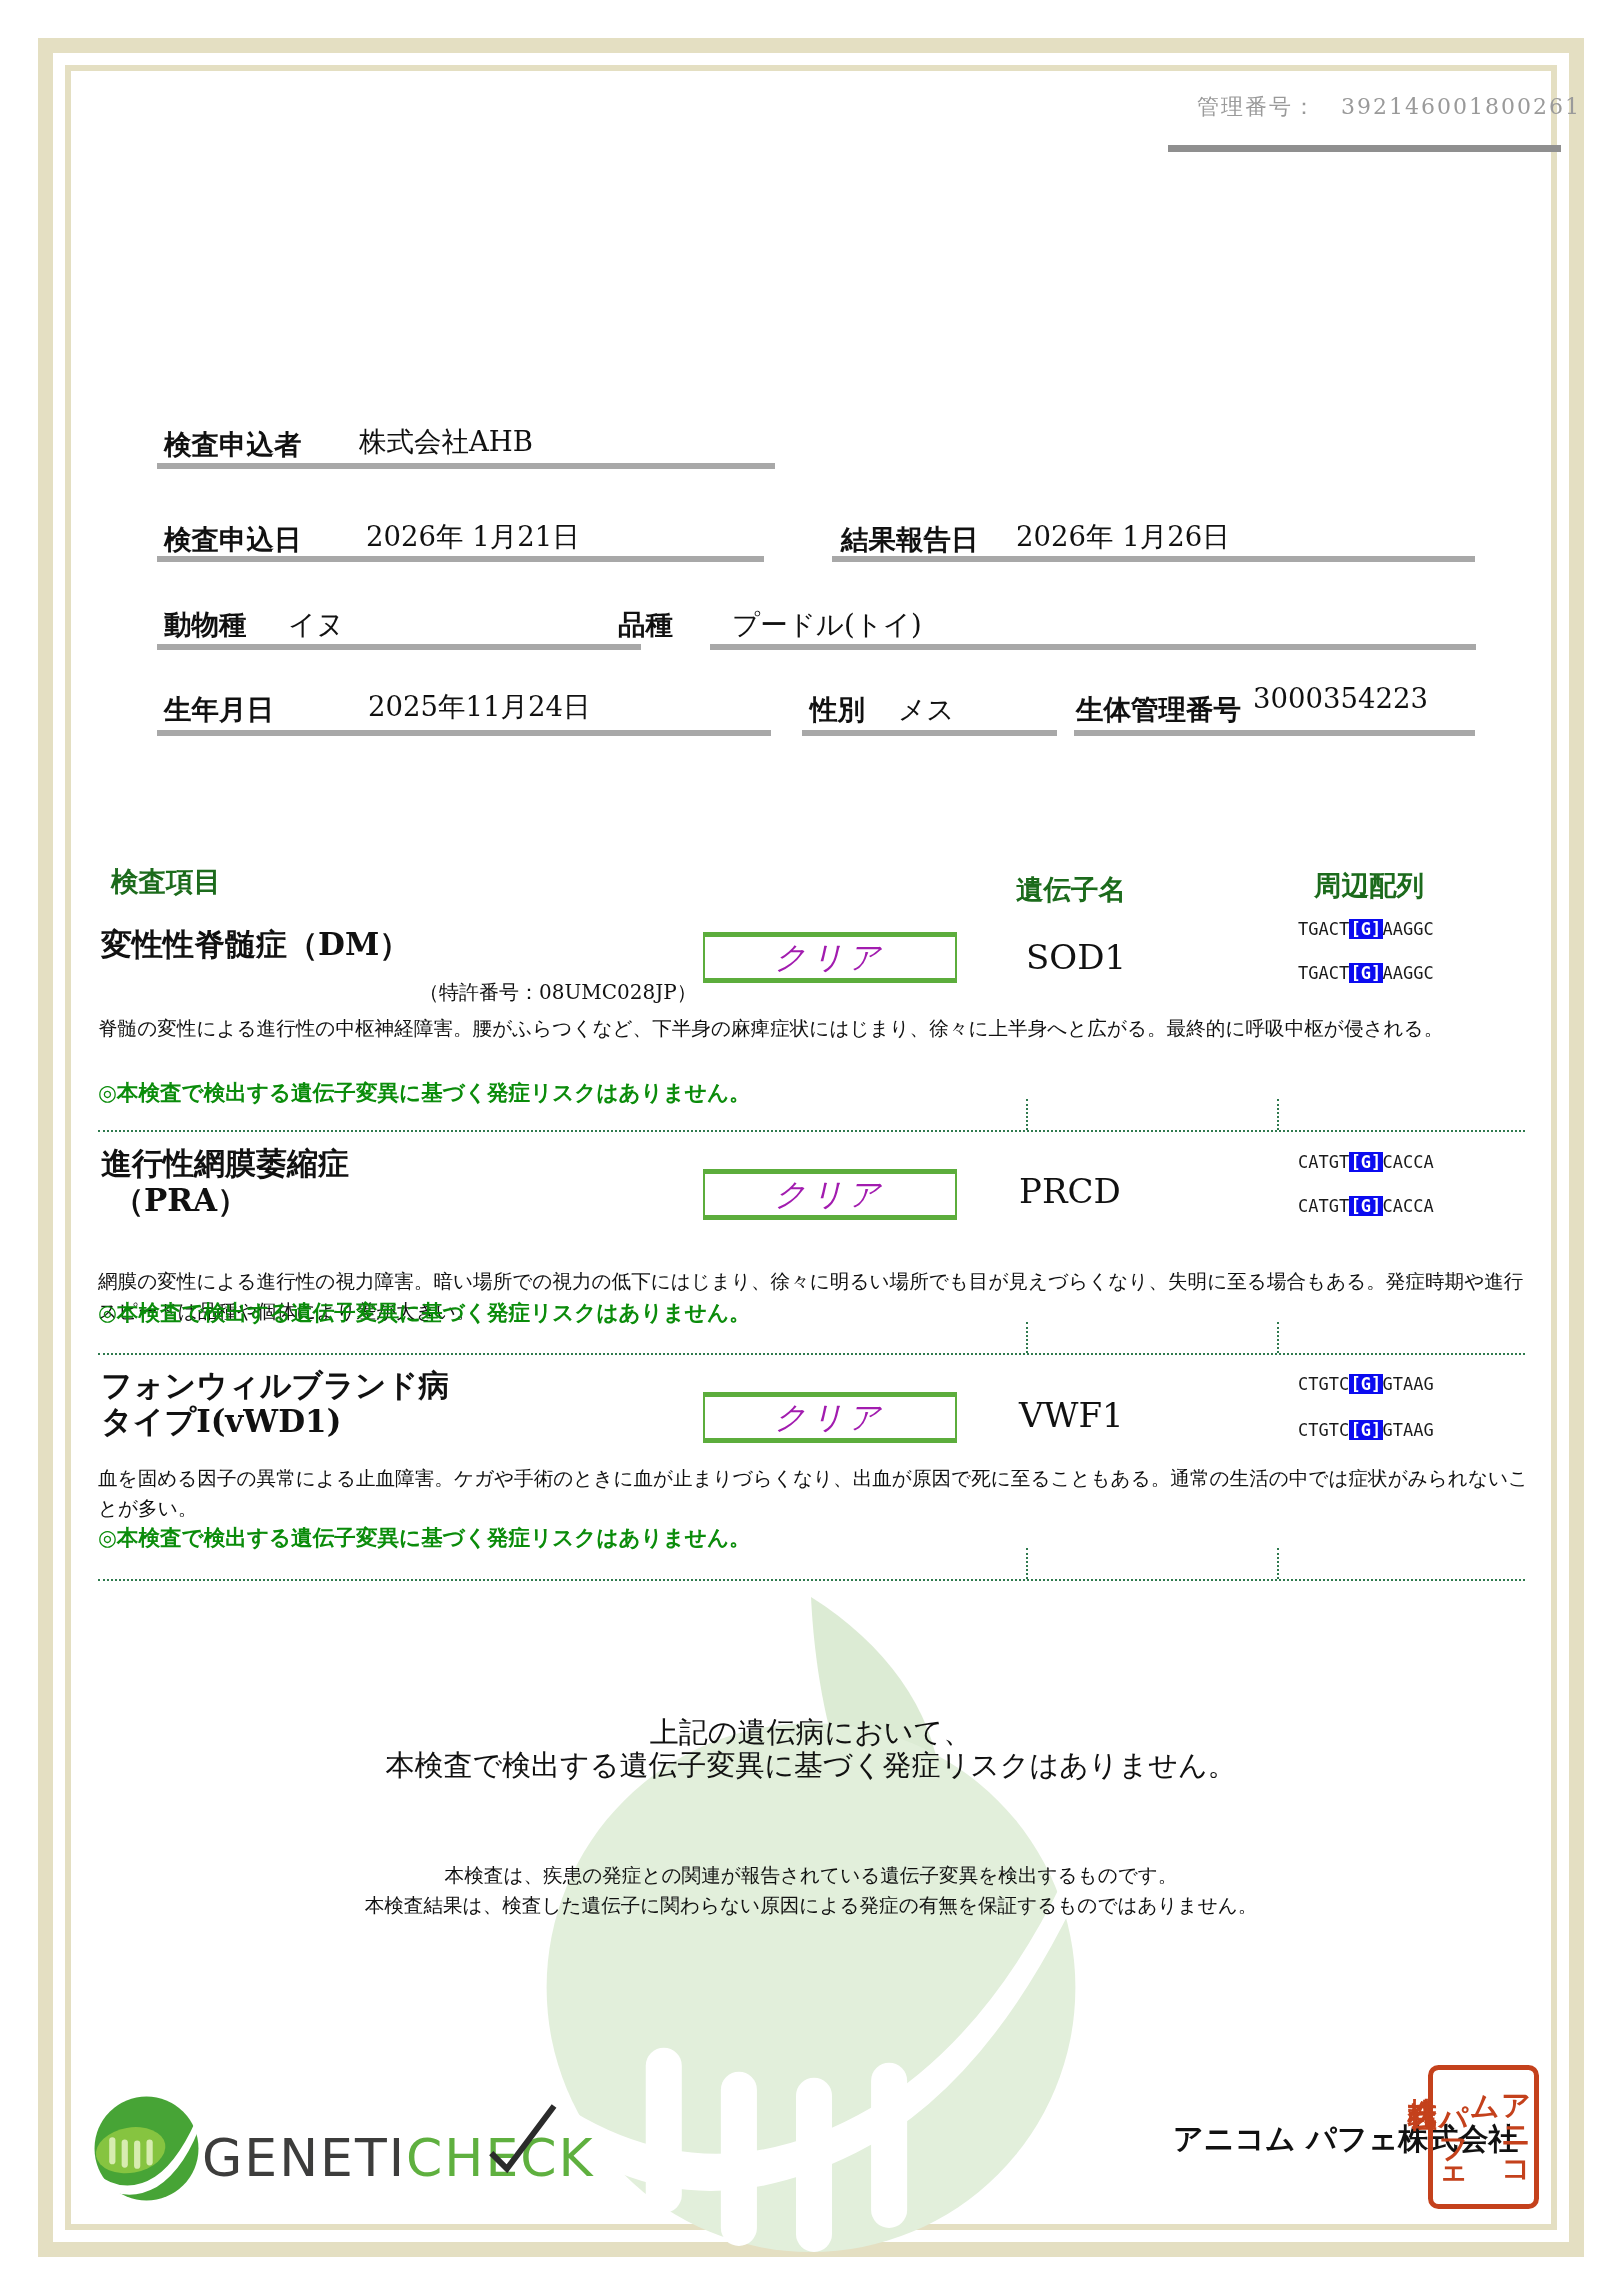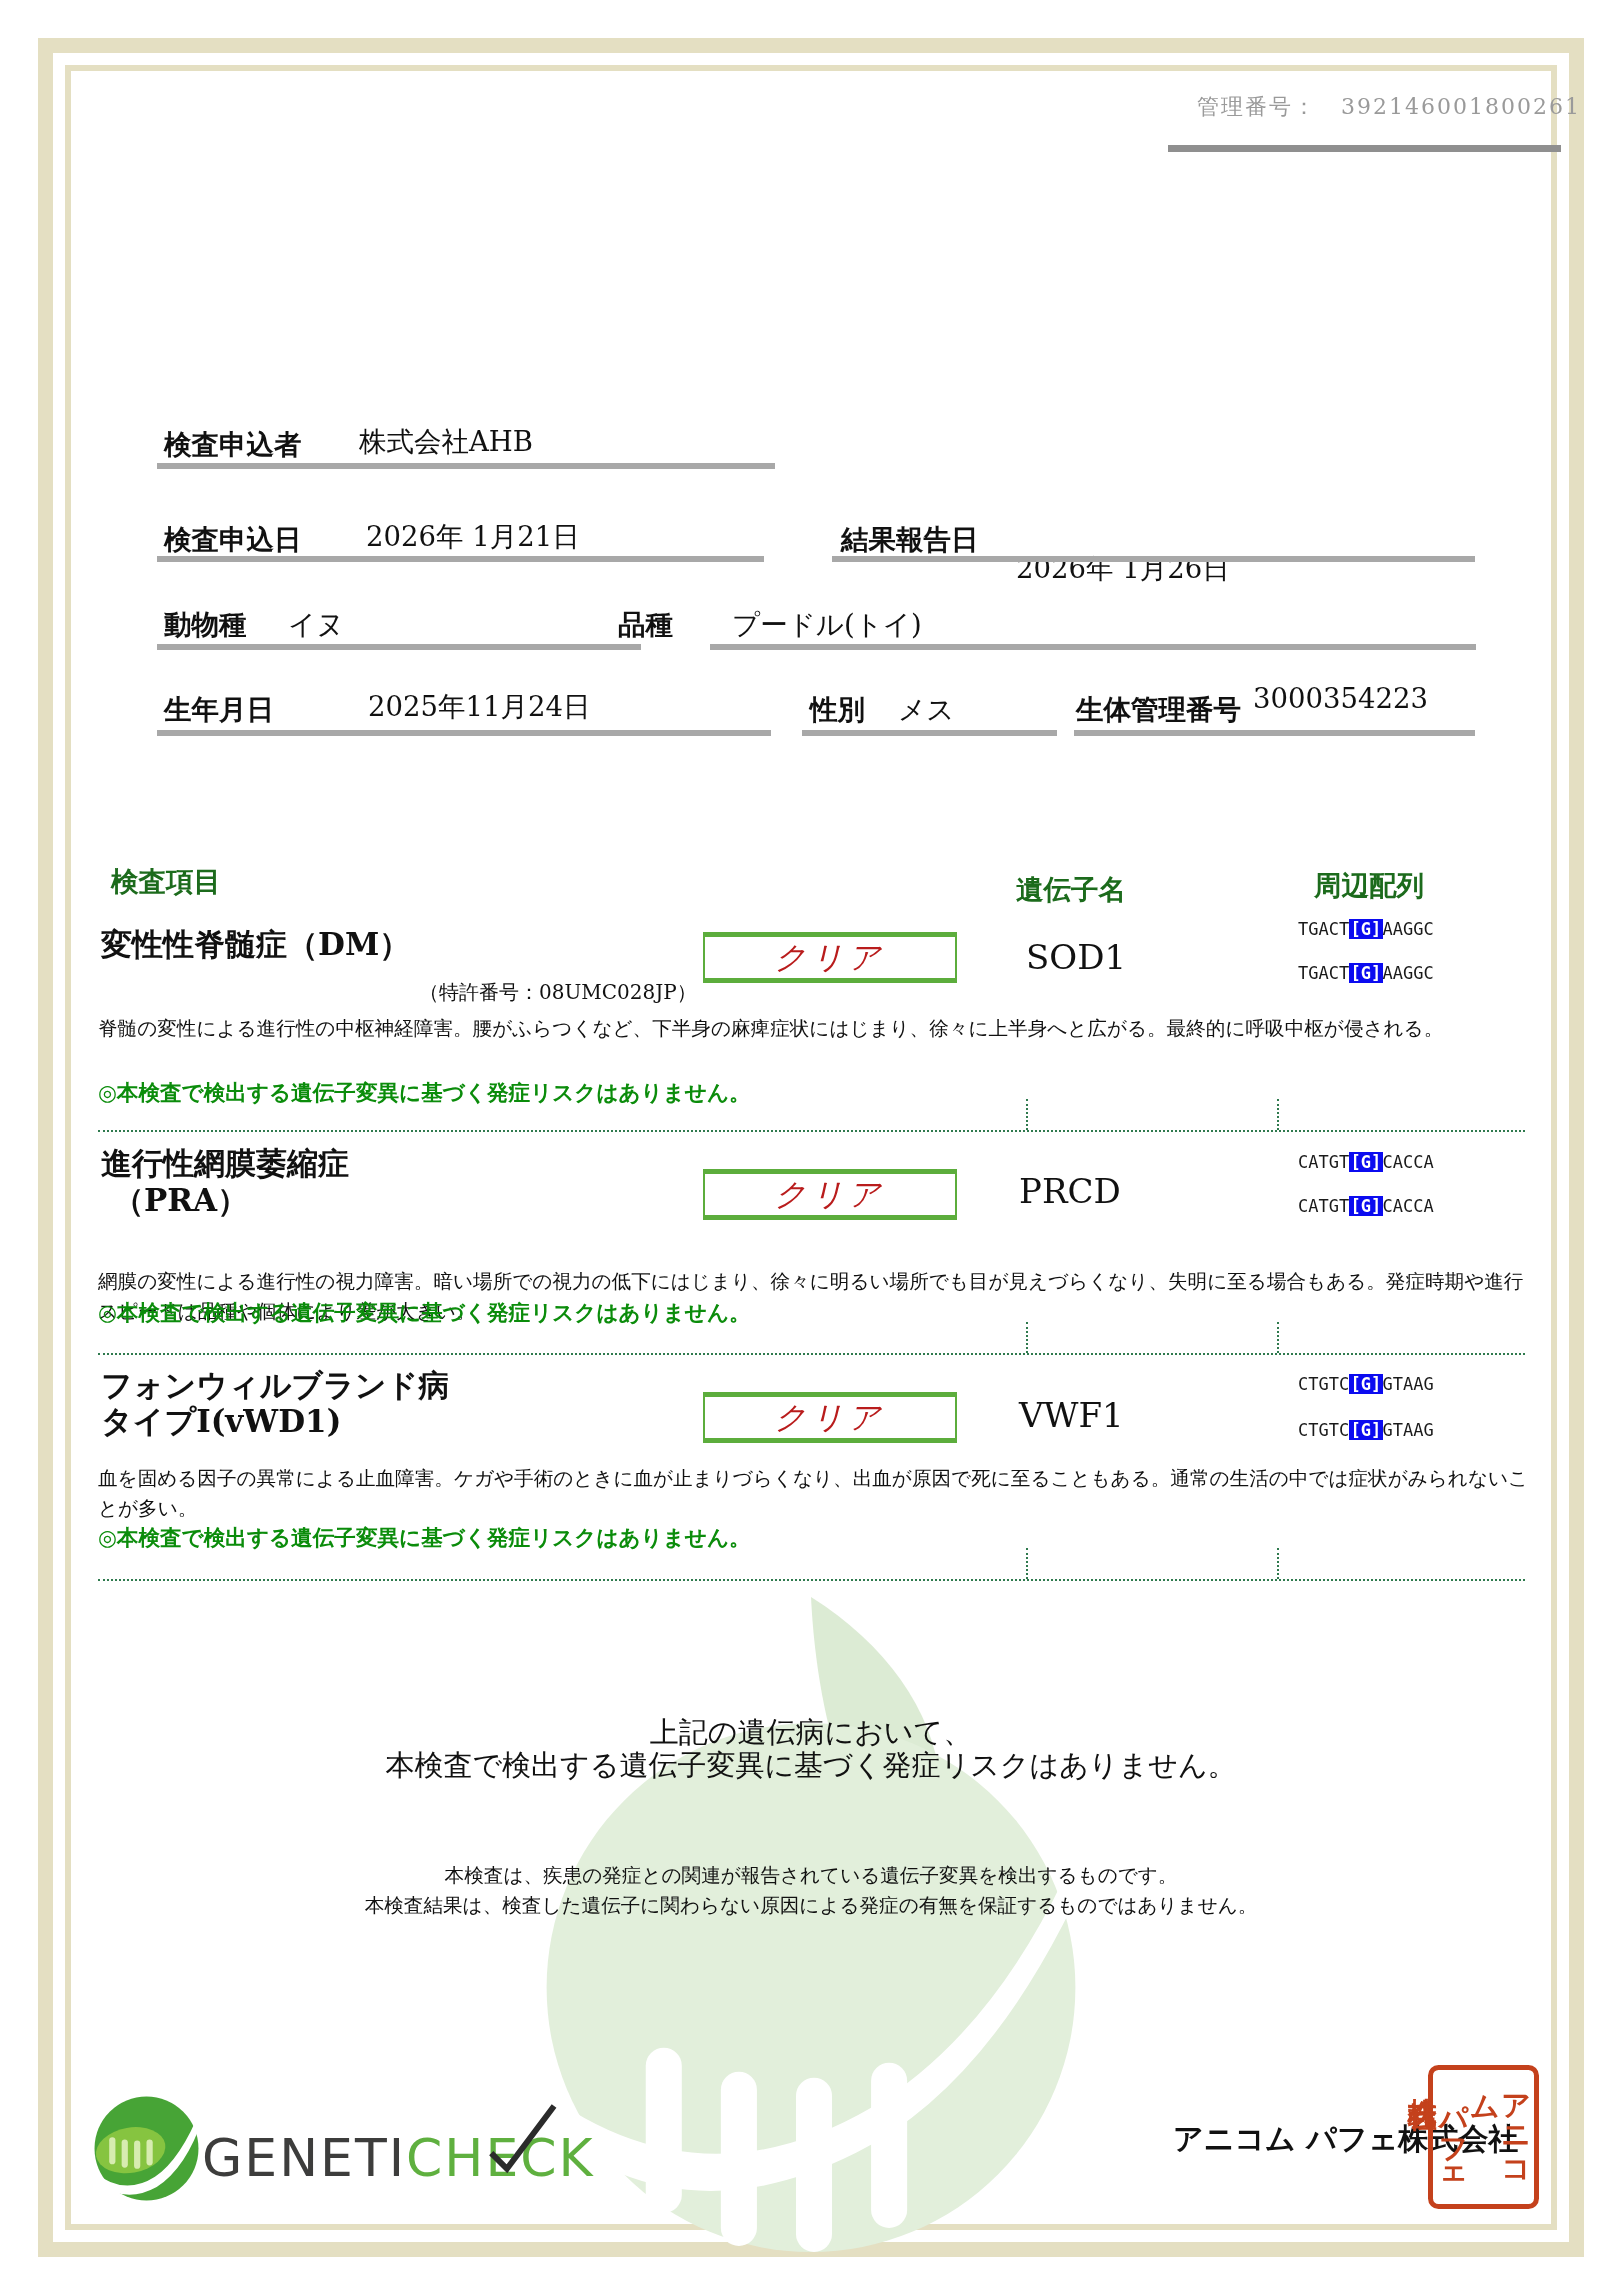--- a/index.html
+++ b/index.html
@@ -25,21 +25,21 @@
 
   
   .colhead { position:absolute; font-size:27.5px; font-weight:600; color:#1c6b1c; white-space:nowrap; }
 
   
   .disease { position:absolute; font-size:31px; font-weight:600; line-height:1.12; white-space:nowrap; }
   .patent  { position:absolute; font-size:20px; white-space:nowrap; }
   .result-box { position:absolute; width:250px; height:41px; border:2.6px solid #5cad3c;
                 border-top-width:5.2px; border-bottom-width:5.2px;
                 display:flex; align-items:center; justify-content:center; }
-  .result-text { font-size:31px; color:#b91c1c; font-style:italic; letter-spacing:5.2px; }
+  .result-text { font-size:31px; color:#a21caf; font-style:italic; letter-spacing:5.2px; }
   .gene { position:absolute; font-size:34px; white-space:nowrap; }
   .seq { position:absolute; font-family:"DejaVu Sans Mono","Liberation Mono",monospace; font-size:17px; white-space:nowrap; color:#1a1a1a; }
   .seq .var { background:#0b0bf0; color:#ffffff; padding:0 1.3px; font-weight:700; }
   .desc { position:absolute; left:98px; width:1440px; font-size:19.6px; line-height:1.55; }
   .risk { position:absolute; left:98px; font-size:21.6px; font-weight:700; color:#0b8c0b; white-space:nowrap; }
   .sep { position:absolute; left:98px; width:1427px; border-top:2px dotted #2f7a4e; }
   .sep .tick { position:absolute; width:0; height:31px; border-left:2px dotted #2f7a4e; top:-33px; }
 
   
   .sans { font-family:"DejaVu Sans","Liberation Sans",sans-serif; }
@@ -75,21 +75,21 @@
   <div class="mgmt-bar"></div>
 
   <div class="label" style="left:164px; top:427px;">検査申込者</div>
   <div class="value" style="left:359px; top:424px;">株式会社AHB</div>
   <div class="ul" style="left:157px; top:463px; width:618px;"></div>
 
   <div class="label" style="left:164px; top:522px;text-align:right;">検査申込日</div>
   <div class="value" style="left:366px; top:519px;">2026年 1月21日</div>
   <div class="ul" style="left:157px; top:556px; width:607px;"></div>
   <div class="label" style="left:841px; top:522px;">結果報告日</div>
-  <div class="value" style="left:1016px; top:519px;margin-top:32px;">2026年 1月26日</div>
+  <div class="value" style="left:1016px; top:519px;">2026年 1月26日</div>
   <div class="ul" style="left:832px; top:556px; width:643px;"></div>
 
   <div class="label" style="left:164px; top:607px;">動物種</div>
   <div class="value" style="left:288px; top:607px;">イヌ</div>
   <div class="ul" style="left:157px; top:644px; width:484px;"></div>
   <div class="label" style="left:618px; top:607px;">品種</div>
   <div class="value" style="left:732px; top:607px;">プードル(トイ)</div>
   <div class="ul" style="left:710px; top:644px; width:766px;"></div>
 
   <div class="label" style="left:164px; top:692px;">生年月日</div>

